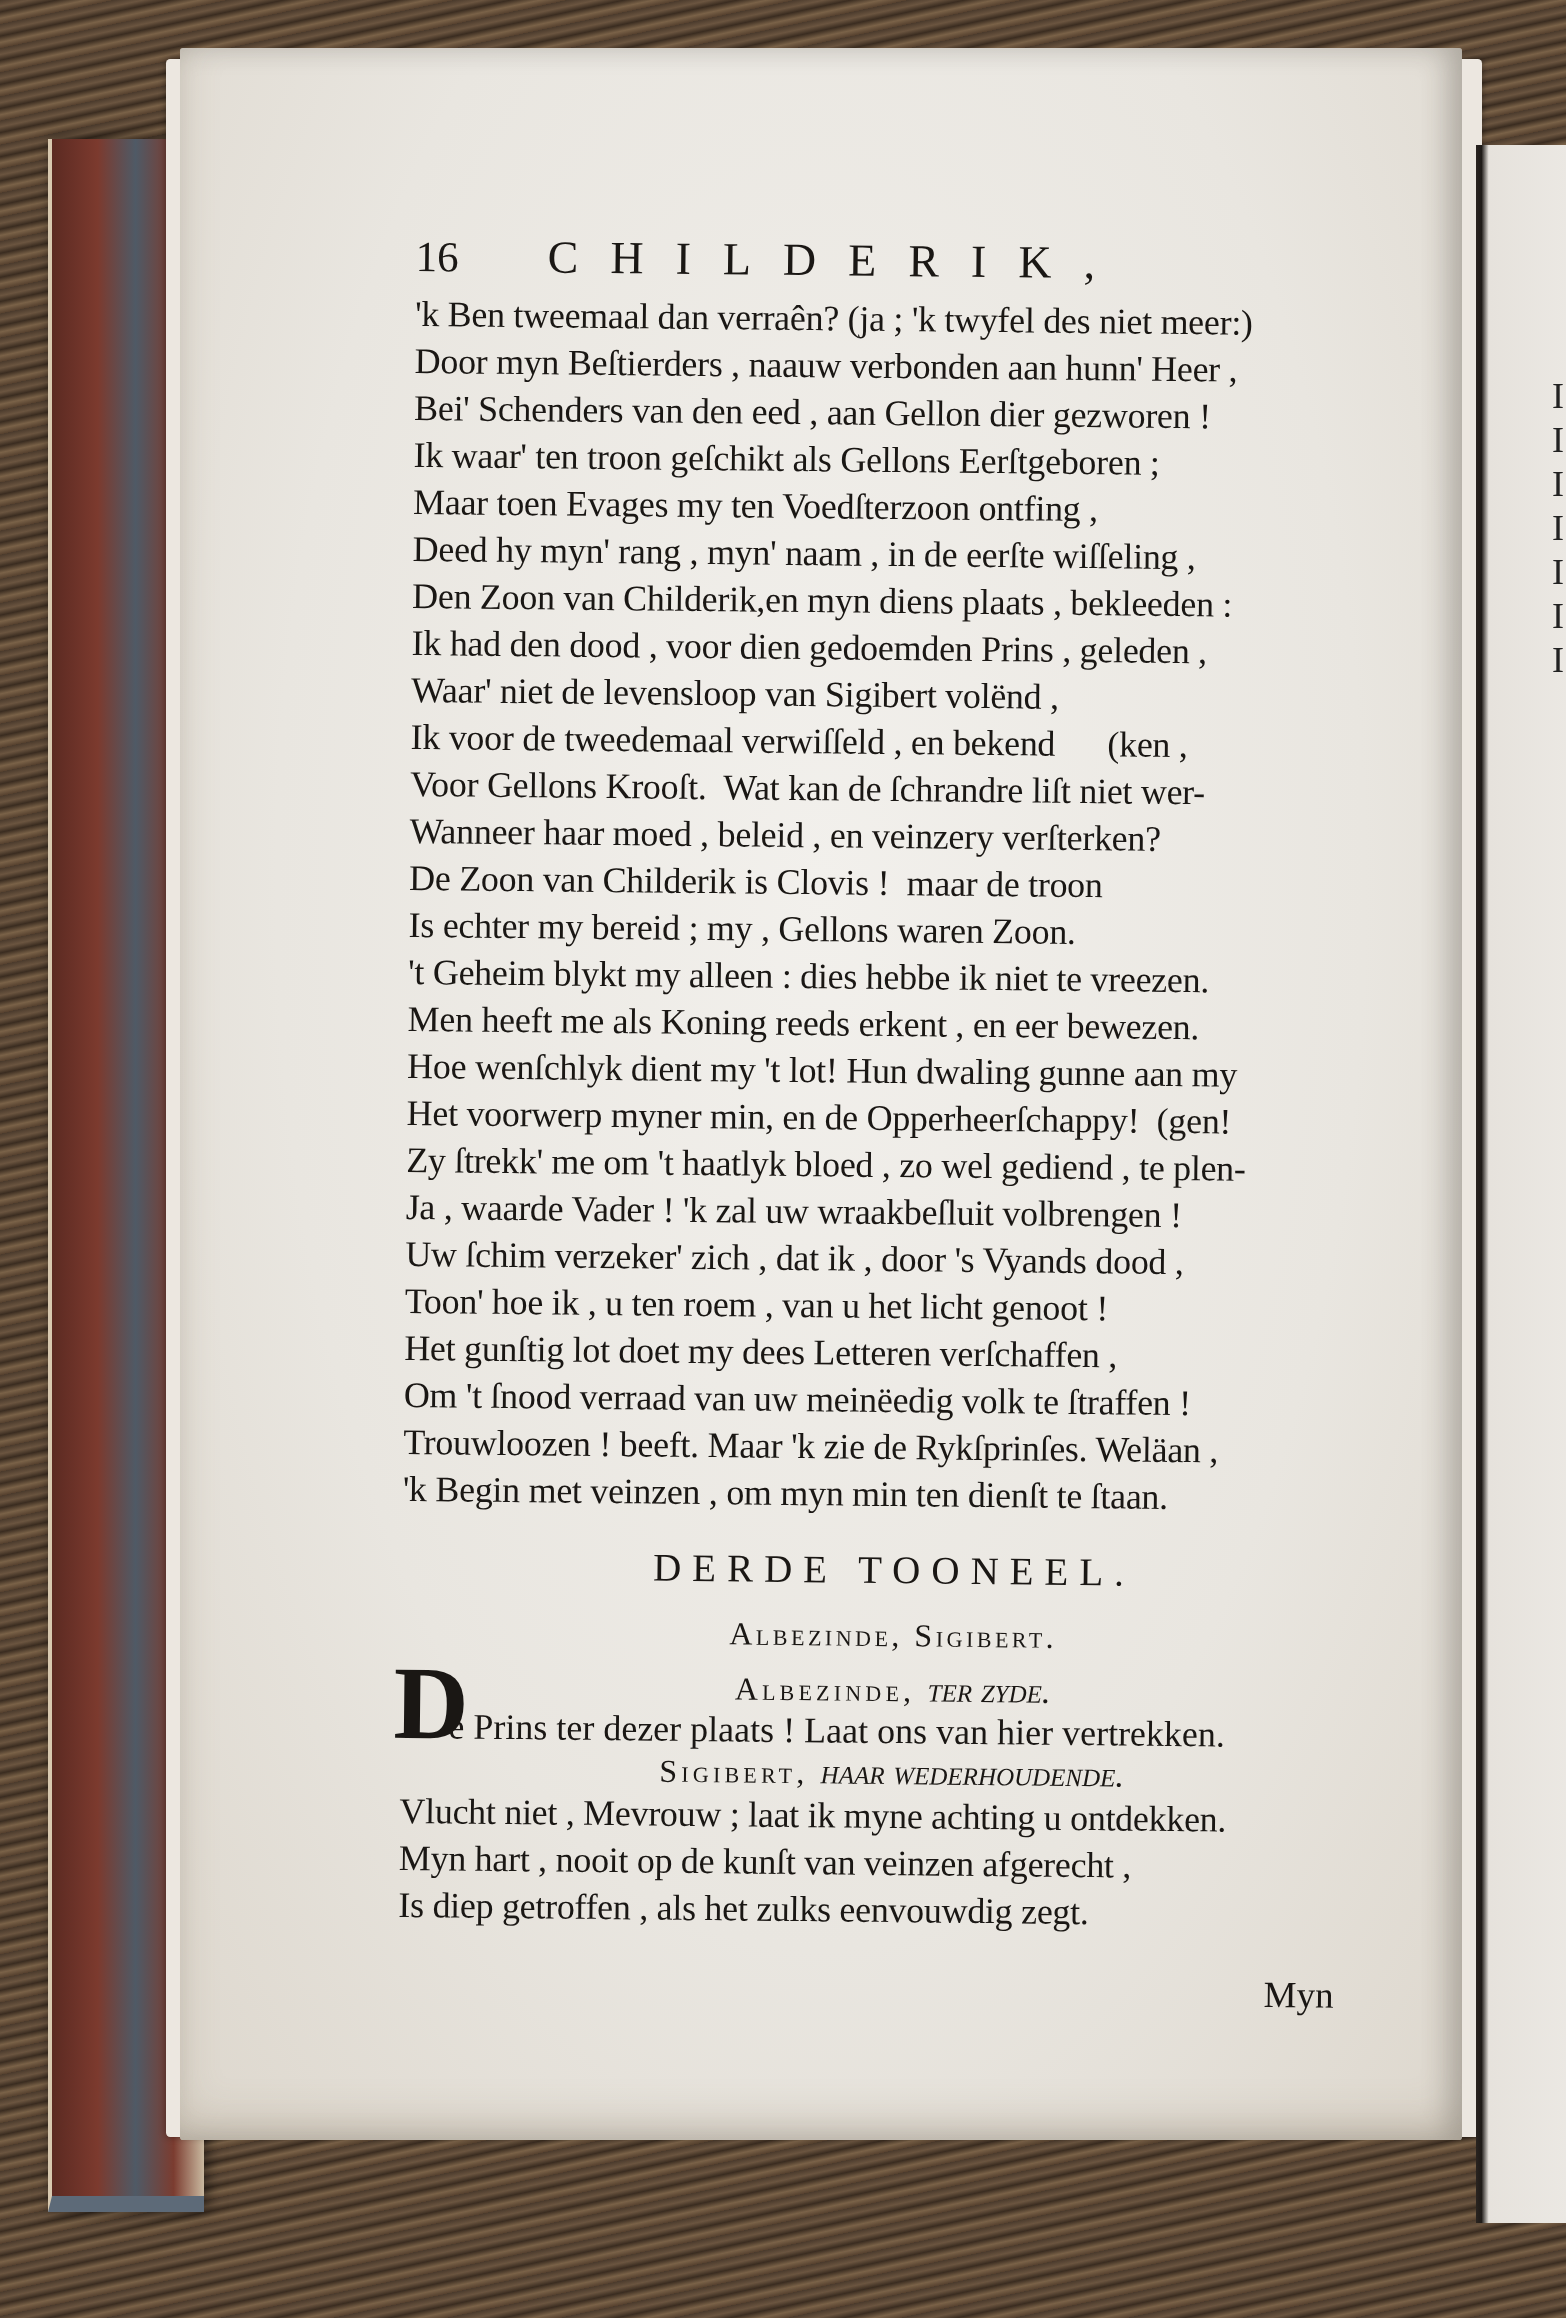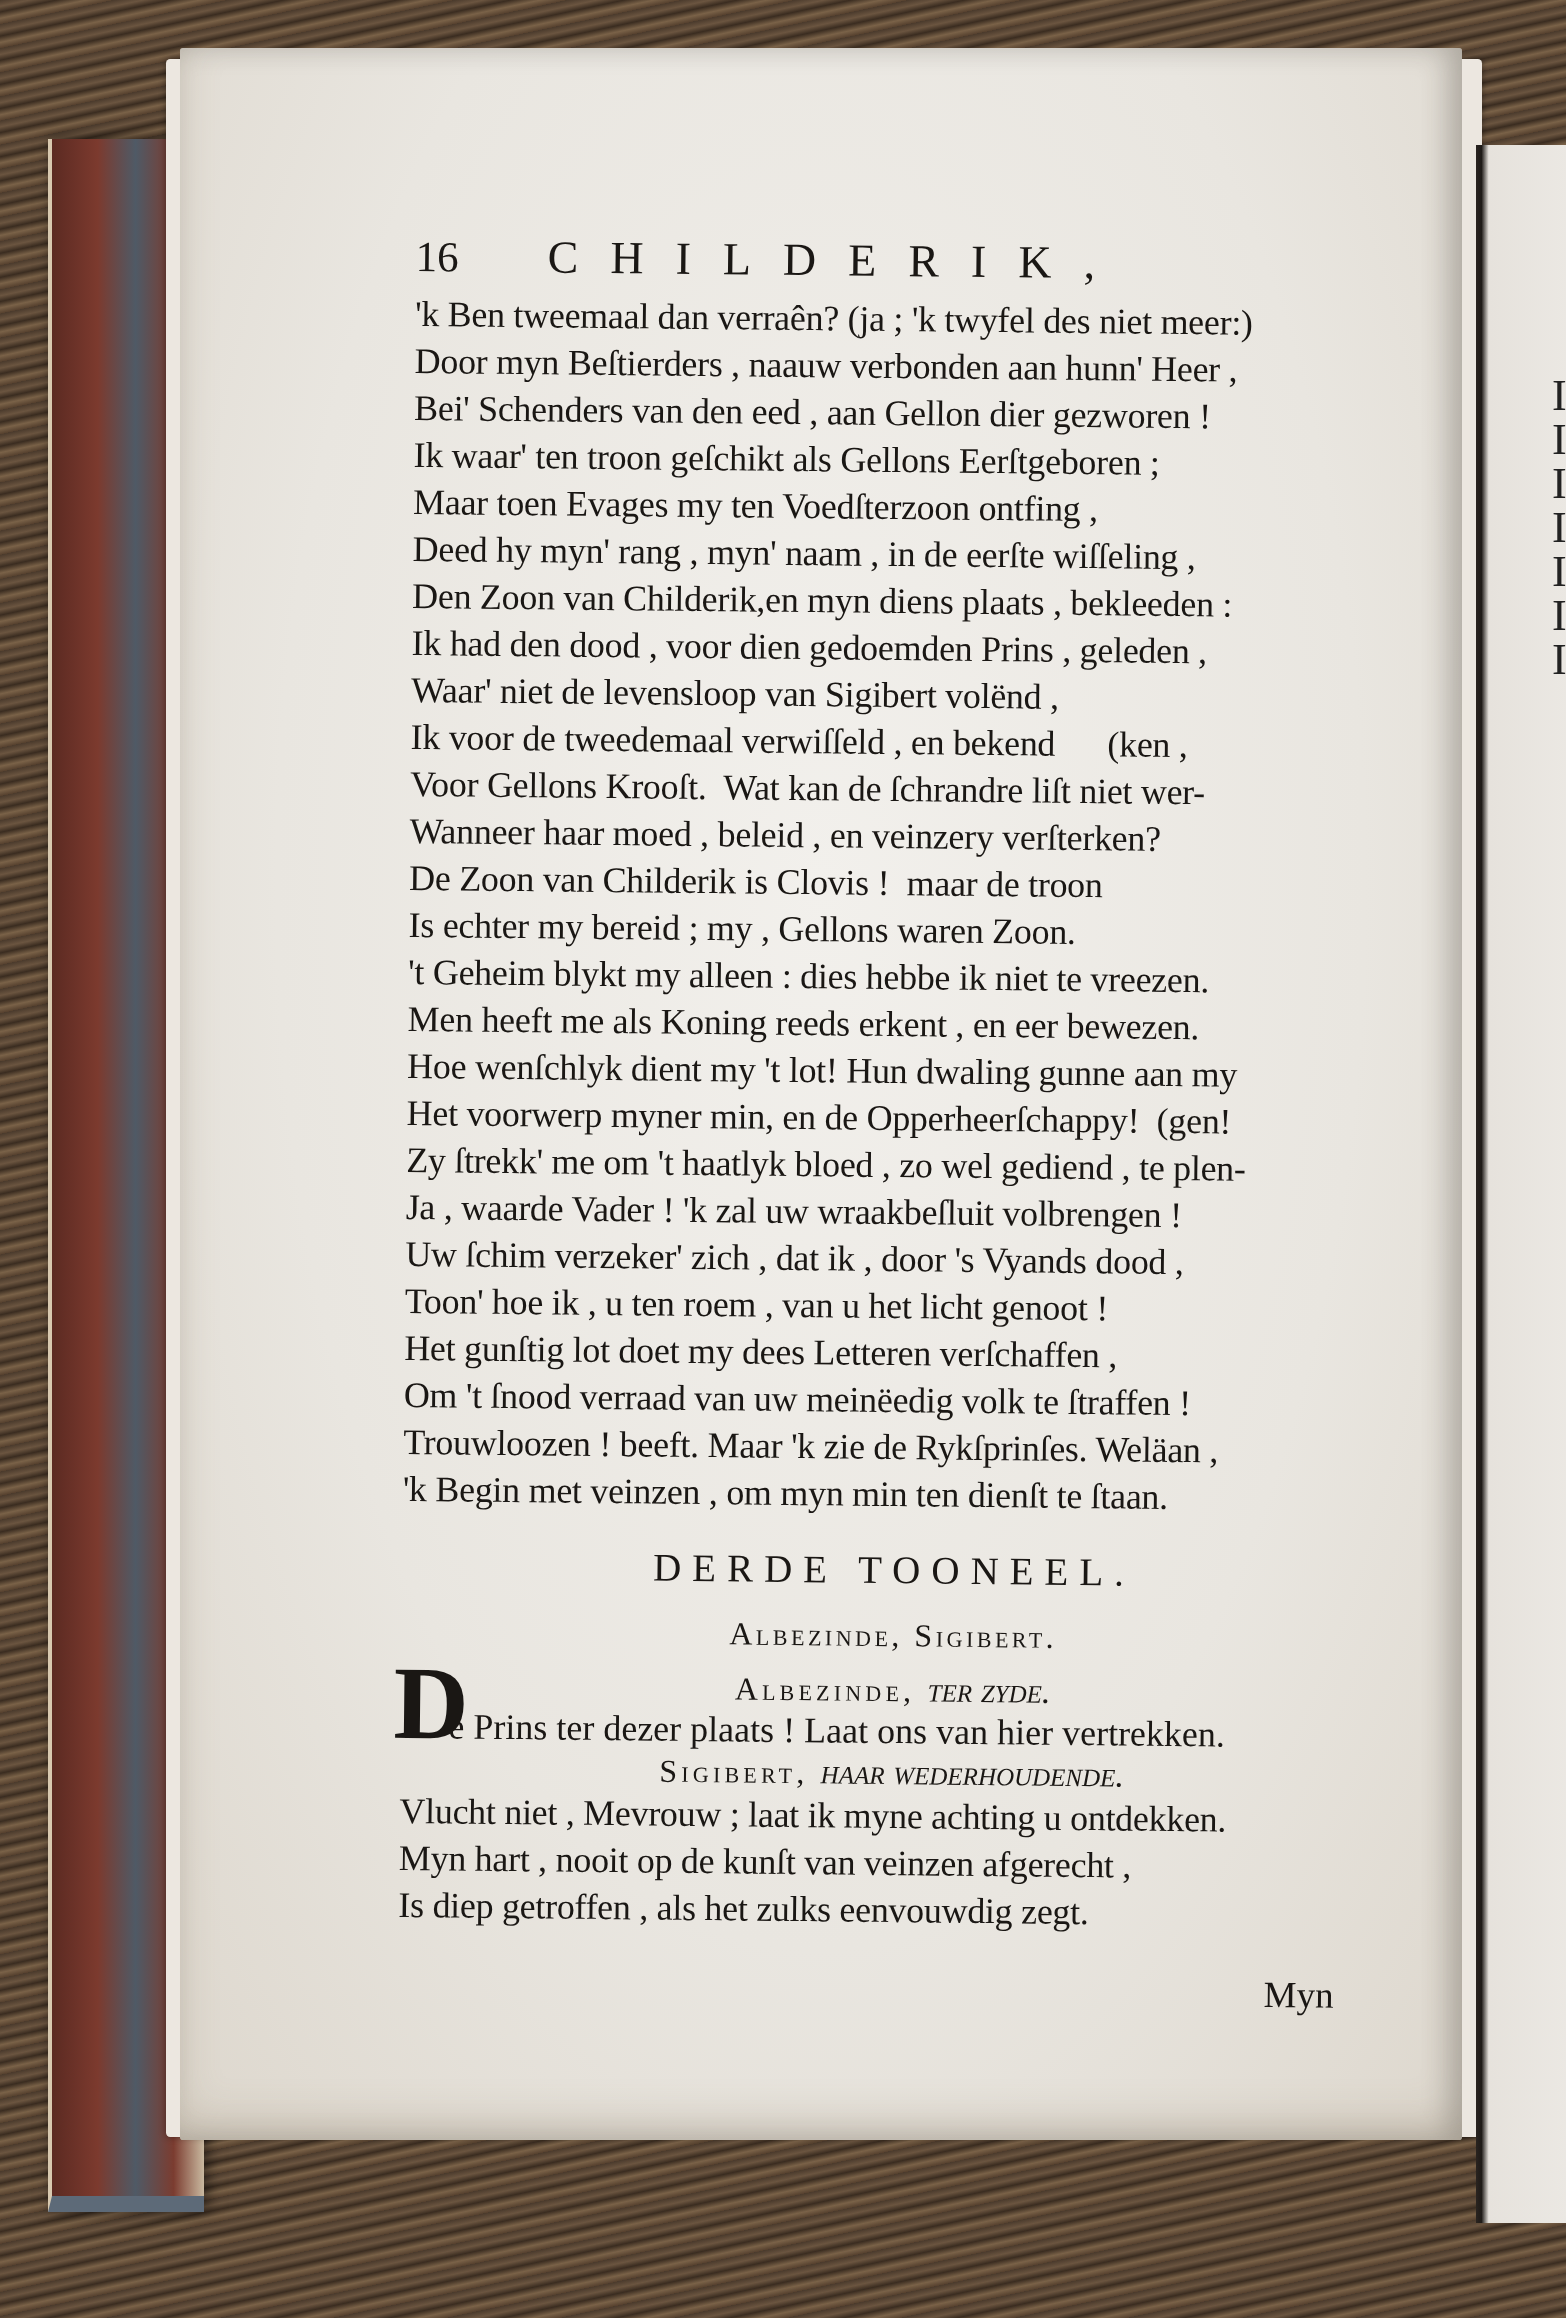--- a/index.html
+++ b/index.html
@@ -27,21 +27,21 @@
     background: radial-gradient(ellipse at 50% 40%, #f2f0ec 0%, #e9e6e0 60%, #ddd7cd 100%);
     border-radius: 2.8px;
     box-shadow: inset -14px 0 28px rgba(0,0,0,0.18), inset 0 -21px 42px rgba(120,100,70,0.2);
   }
   .next-page {
     position: absolute; left: 1476px; top: 145px; width: 91px; height: 2078px;
     background: linear-gradient(90deg, #2a2420 0%, #1e1a17 6%, #e6e2dc 14%, #ebe8e3 100%);
   }
   .next-page .glyphs {
     position: absolute; left: 76px; top: 229px; width: 14px;
-    font-size: 44px; line-height: 44px; color: #222; letter-spacing: 0;
+    font-size: 36px; line-height: 44px; color: #222; letter-spacing: 0;
   }
   .text-block {
     position: absolute; left: 416px; top: 229px; width: 984px;
     color: #1a1714;
     transform: rotate(0.6deg);
     transform-origin: left top;
   }
   .running-head {
     display: flex; align-items: baseline; height: 62px; font-size: 43px;
   }

